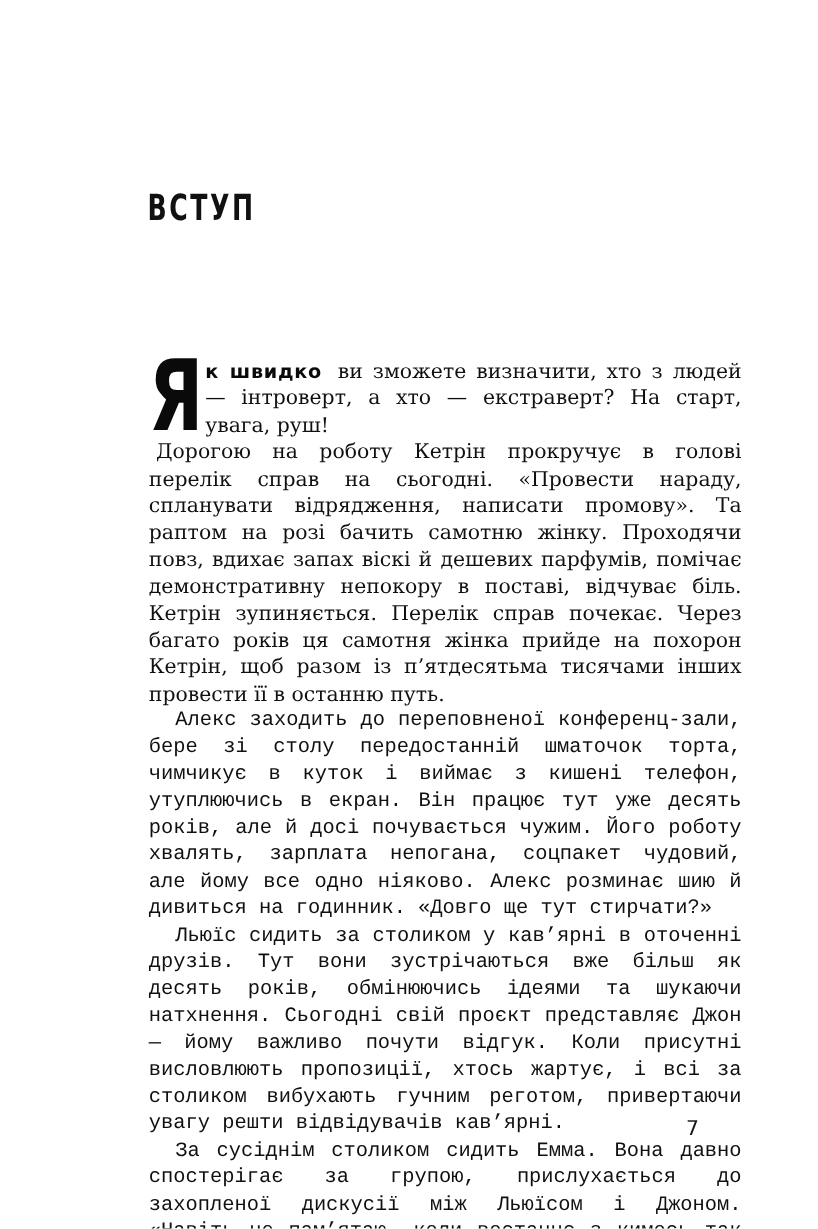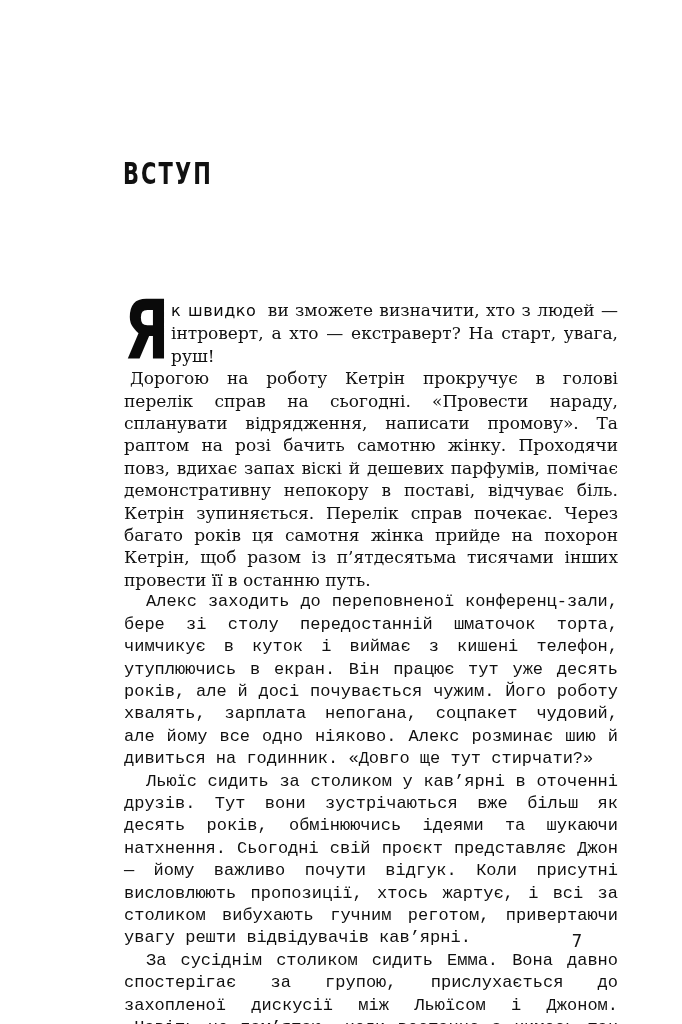--- a/index.html
+++ b/index.html
@@ -62,21 +62,21 @@
     font-weight: 700;
     font-size: 82px;
     line-height: 62px;
     color: #0a0a0a;
     transform: scaleX(0.72);
     transform-origin: 0 50%;
     text-align: left;
   }
   .lead-bold {
     font-family: "DejaVu Sans", "Liberation Sans", sans-serif;
-    font-weight: 400;
+    font-weight: 700;
     font-size: 16px;
     letter-spacing: 0.6px;
     color: #0a0a0a;
     margin-right: 5px;
   }
   .folio {
     position: absolute;
     left: 522px;
     top: 931px;
     width: 30px;

